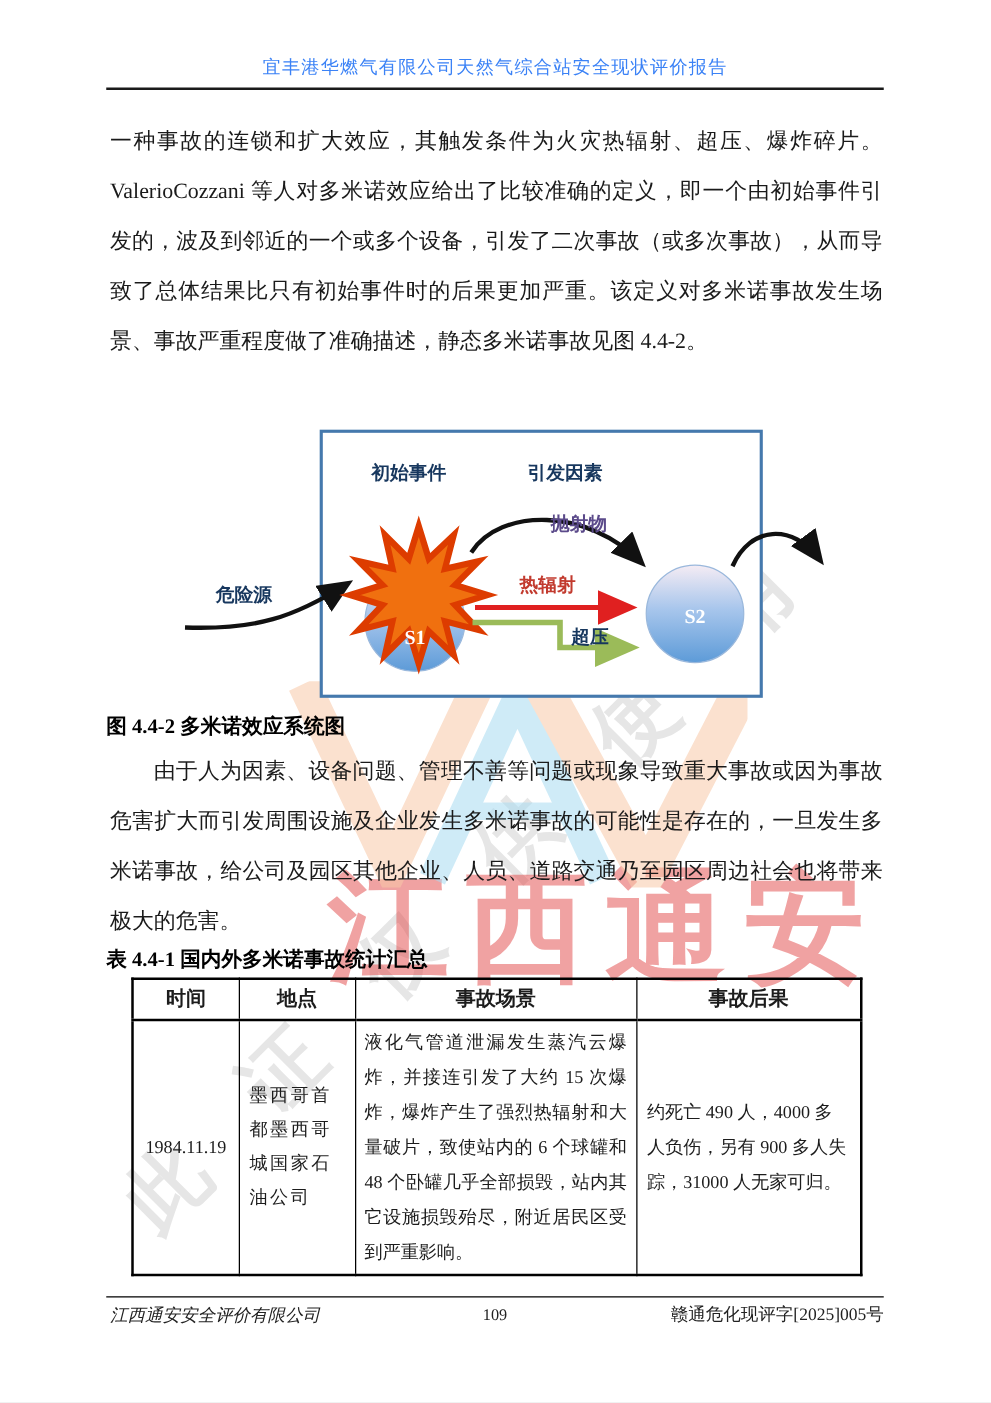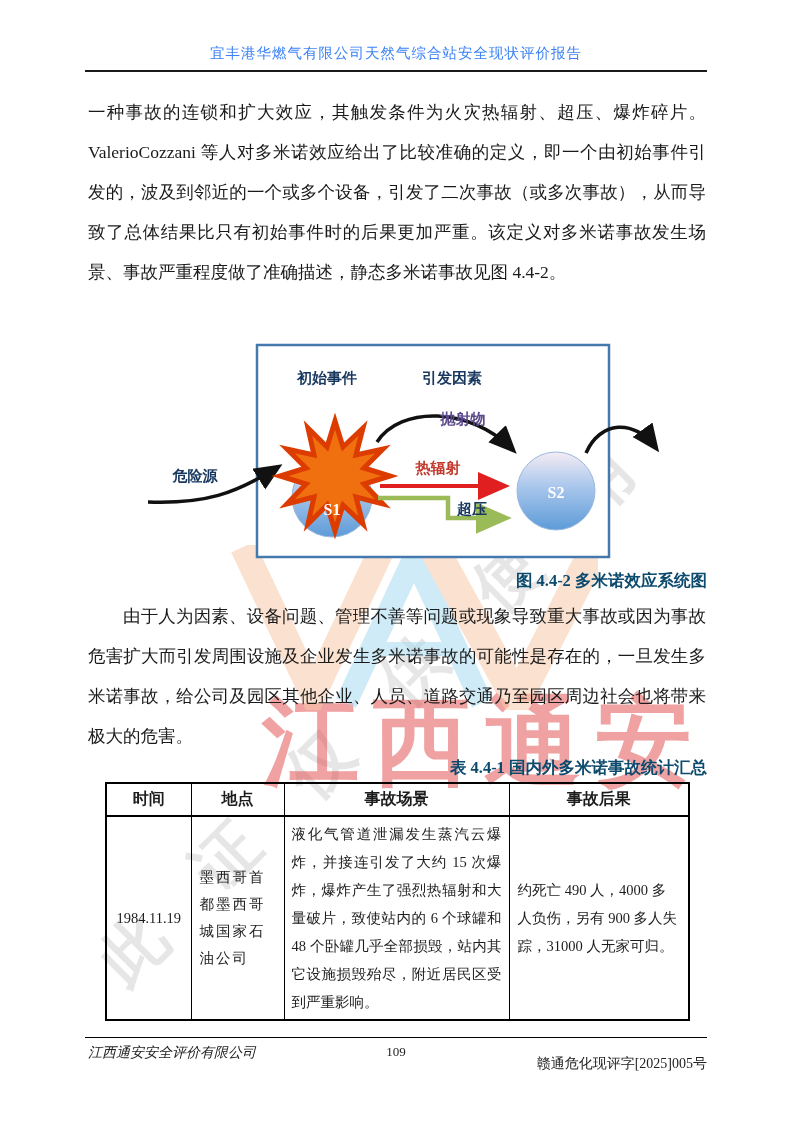--- a/index.html
+++ b/index.html
@@ -27,22 +27,22 @@
   }
   .header-rule{top:70px;left:85px;width:622px;border-top:2px solid #1a1a1a;height:0;}
   .para{
     left:88px;width:618px;font-size:17.5px;line-height:40px;
     text-align:justify;color:#1a1a1a;
   }
   .p1{top:92px;}
   .p2{top:596px;text-indent:2em;}
   .fig-svg{top:338px;left:0;}
   .caption{
-    left:85px;width:622px;text-align:right;font-weight:bold;
-    font-size:16.5px;color:#0c4a6e;
+    left:85px;width:622px;text-align:left;font-weight:bold;
+    font-size:16.5px;color:#000000;
   }
   .fig-caption{top:570px;}
   .tbl-caption{top:757px;}
   
   .acc-table{top:782px;left:105px;}
   table{border-collapse:collapse;border:2px solid #000;background:transparent;}
   th,td{border:1px solid #000;font-family:"Liberation Serif","DejaVu Serif",serif;}
   thead th{
     height:31px;font-size:16px;font-weight:bold;text-align:center;
     border-bottom:2px solid #000;padding:0 4px;margin-left:16px;
@@ -56,21 +56,21 @@
   td.c-loc{text-align:left;line-height:27px;padding:2px 8px;letter-spacing:2px;}
   td.c-scene{line-height:28px;padding:3px 7px;text-align:justify;margin-left:16px;}
   td.c-cons{line-height:28px;padding:3px 8px;text-align:left;}
   tr.row-tail td{height:34px;}
   tr.row-tail td.c-scene, tr.row-tail td.c-cons{text-align:left;}
   
   .footer-rule{top:1037px;left:85px;width:622px;border-top:1px solid #000;height:0;}
   .footer{top:1043px;left:85px;width:622px;font-size:14px;color:#222;}
   .footer .f-left{position:absolute;left:3px;top:1px;font-style:italic;}
   .footer .f-center{position:absolute;left:0;width:100%;text-align:center;top:1px;font-size:13px;}
-  .footer .f-right{position:absolute;right:0;top:12px;}
+  .footer .f-right{position:absolute;right:0;top:0;}
 </style>
 </head>
 <body>
 
 <div class="page">
 
   <div class="wm wm-gray">此证仅供使用</div>
   <div class="wm wm-red">江西通安</div>
   <svg class="wm wm-logo" width="370" height="165" viewBox="0 0 370 165" style="opacity:.55">
     <path d="M118,158 L186,12 L254,158" fill="none" stroke="#a9dcf2" stroke-width="22"></path>

